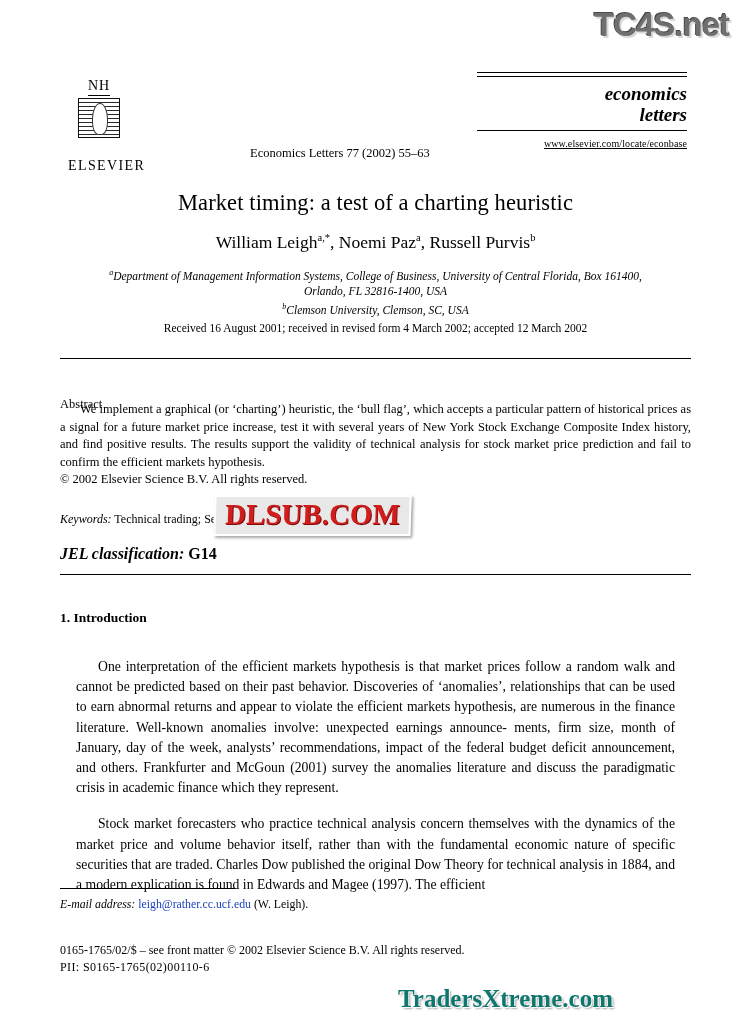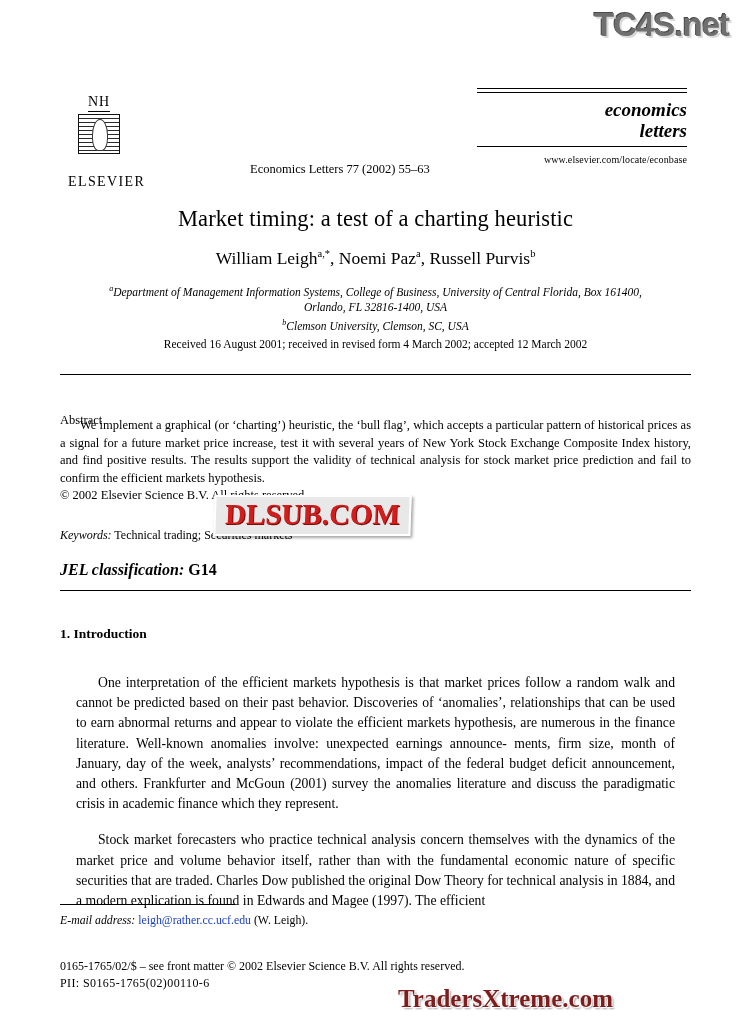--- a/index.html
+++ b/index.html
@@ -16,21 +16,21 @@
   .page {
     position: relative;
     width: 751px;
     height: 1024px;
     background: #ffffff;
     box-sizing: border-box;
   }
   .content {
     position: absolute;
     left: 60px;
-    top: 16px;
+    top: 0;
     width: 631px;
     height: 784px;
   }
 
   
   .wm-tc4s {
     position: absolute;
     top: 6px;
     right: 22px;
     font-family: "Liberation Sans", sans-serif;
@@ -59,21 +59,21 @@
     transform: skewX(-2deg);
   }
   .wm-traders {
     position: absolute;
     left: 398px;
     top: 985px;
     z-index: 40;
     font-family: "Liberation Serif", serif;
     font-weight: bold;
     font-size: 25px;
-    color: #7f1d1d;
+    color: #0f766e;
     text-shadow: 1px 1px 0 #ffffff, 2px 2px 2px rgba(0,0,0,0.35);
   }
 
   
   .header {
     position: absolute;
     left: 0;
     top: 70px;
     width: 631px;
     height: 110px;
@@ -154,20 +154,21 @@
     line-height: 21px;
   }
   .jb-rule-bot {
     border-bottom: 1.6px solid #000;
     margin-top: 5px;
   }
   .jb-url {
     font-size: 10px;
     margin-top: 7px;
     letter-spacing: 0.1px;
+    text-decoration: underline;
   }
 
   
   .title {
     position: absolute;
     left: 0;
     top: 190px;
     width: 631px;
     text-align: center;
     font-size: 22.5px;

